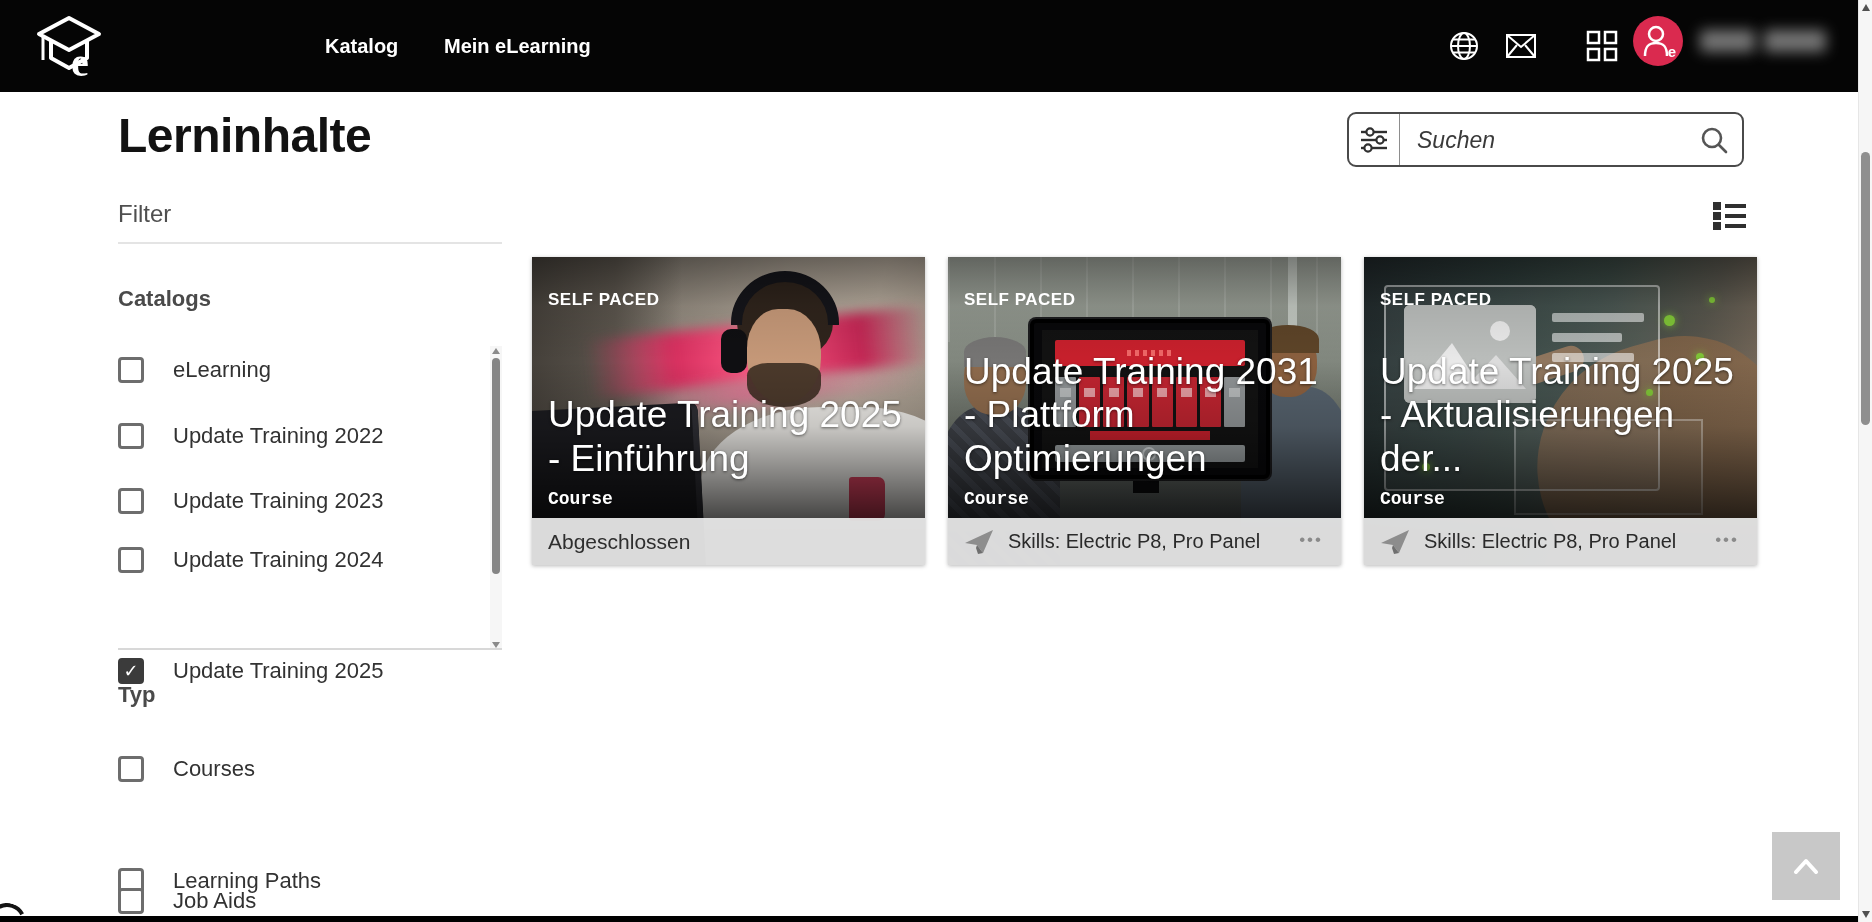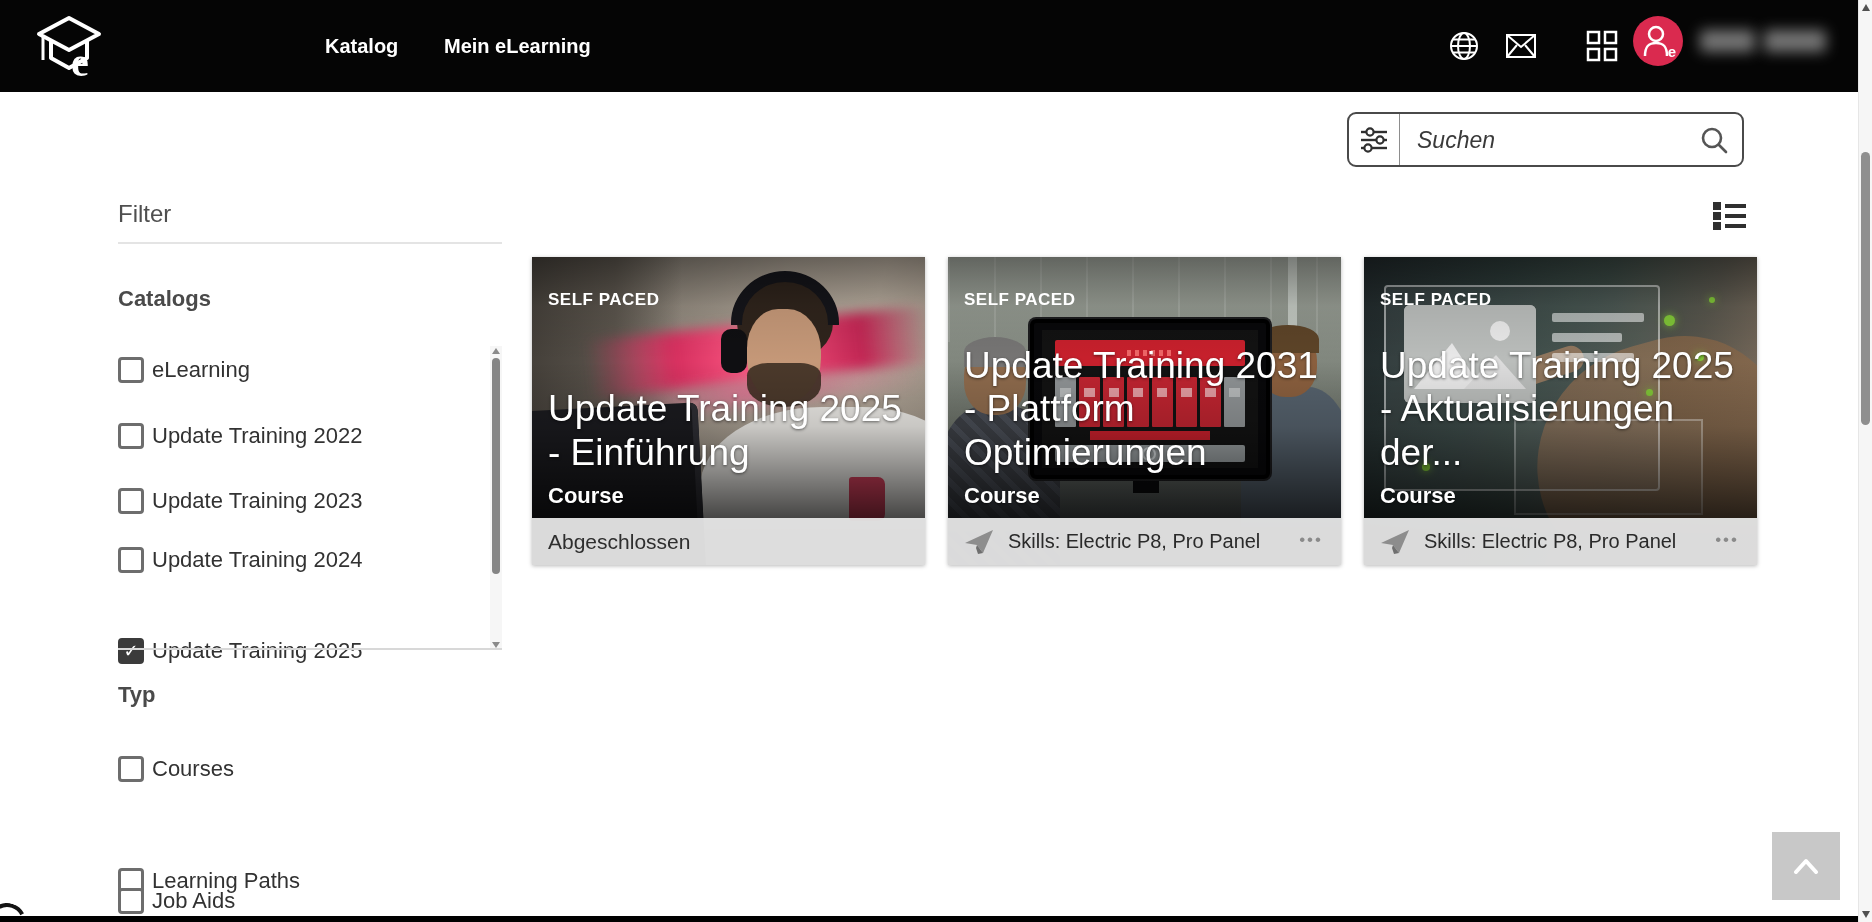--- a/index.html
+++ b/index.html
@@ -42,28 +42,28 @@
   .view-toggle{position:absolute;left:1713px;top:201px;width:33px;height:29px;cursor:pointer;}
 
   
   .filter-title{position:absolute;left:118px;top:200px;font-size:24px;color:#4f4f4f;}
   .divider{position:absolute;left:118px;width:384px;height:0;border-top:2px solid #e4e4e4;}
   .d1{top:242px;}
   .d2{top:648px;border-top-color:#d8d8d8;}
   .sec-title{position:absolute;left:118px;font-size:22px;font-weight:700;color:#4a4a4a;}
   .sec-catalogs{top:286px;}
   .sec-typ{top:682px;}
-  .opt{position:absolute;left:118px;display:flex;align-items:center;gap:8px;cursor:pointer;}
+  .opt{position:absolute;left:118px;display:flex;align-items:center;gap:29px;cursor:pointer;}
   .cb{width:26px;height:26px;box-sizing:border-box;border:3px solid #6d6d6d;border-radius:4px;
       background:#fff;display:flex;align-items:center;justify-content:center;flex:0 0 auto;}
   .opt.checked .cb{background:#3b3b3b;border-color:#3b3b3b;}
   .opt .cb::after{content:"✓";color:#fff;font-size:18px;font-weight:700;line-height:1;display:none;}
   .opt.checked .cb::after{display:block;}
   .opt .lbl{font-size:22px;color:#323232;}
-  .r0{top:357px;} .r1{top:423px;} .r2{top:488px;} .r3{top:547px;text-align:right;} .r4{top:638px;text-align:right;}
+  .r0{top:357px;} .r1{top:423px;} .r2{top:488px;} .r3{top:547px;text-align:right;} .r4{top:658px;text-align:right;}
   .t0{top:756px;} .t1{top:868px;} .t2{top:888px;}
 
   
   .mini-scroll{position:absolute;left:490px;top:346px;width:12px;height:304px;background:#f6f6f6;}
   .mini-thumb{position:absolute;left:2px;top:12px;width:8px;height:216px;background:#858585;
               border-radius:4px;cursor:pointer;}
   .mini-arrow{position:absolute;left:2px;width:0;height:0;border-left:4px solid transparent;
               border-right:4px solid transparent;cursor:pointer;}
   .mini-up{top:2px;border-bottom:6px solid #8a8a8a;}
   .mini-down{bottom:2px;border-top:6px solid #8a8a8a;}
@@ -73,21 +73,21 @@
         box-shadow:0 1px 4px rgba(0,0,0,.28);background:#333;}
   .c1{left:532px;} .c2{left:948px;} .c3{left:1364px;}
   .scene{position:absolute;inset:0;overflow:hidden;}
   .shade{position:absolute;inset:0;background:linear-gradient(180deg,
          rgba(0,0,0,.40) 0%,rgba(0,0,0,.08) 16%,rgba(0,0,0,0) 34%,
          rgba(0,0,0,.15) 55%,rgba(0,0,0,.80) 90%);}
   .badge{position:absolute;left:16px;top:33px;color:#fff;font-size:17px;font-weight:700;
          letter-spacing:.5px;}
   .card-text{position:absolute;left:16px;right:14px;bottom:56px;color:#fff;}
   .card-title{font-size:37px;line-height:1.17;font-weight:400;text-shadow:0 1px 3px rgba(0,0,0,.55);}
-  .card-type{margin-top:9px;font-size:22px;font-weight:700;text-shadow:0 1px 2px rgba(0,0,0,.55);}
+  .card-type{margin-top:9px;font-size:18px;font-weight:700;text-shadow:0 1px 2px rgba(0,0,0,.55);font-family:Liberation Mono, monospace;}
   .card-footer{position:absolute;left:0;right:0;bottom:0;height:47px;background:rgba(235,235,235,.93);
          display:flex;align-items:center;}
   .status-text{margin-left:16px;font-size:21px;color:#2e2e2e;}
   .skills-text{margin-left:14px;font-size:20px;color:#2a2a2a;}
   .plane{margin-left:16px;width:30px;height:26px;flex:0 0 auto;}
   .more-dots{position:absolute;right:18px;top:50%;transform:translateY(-58%);
          font-size:17px;letter-spacing:2px;color:#8a8a8a;cursor:pointer;}
 
   
   .s1{background:linear-gradient(105deg,#6b655c 0%,#8d857a 30%,#a99f92 55%,#b3a89a 75%,#9a8f82 100%);}
@@ -243,20 +243,21 @@
       </svg>
       <span class="e-badge">e</span>
     </div>
 
     <div class="user-blur">
       <span class="b1"></span>
       <span class="b2"></span>
     </div>
   </div>
 
+  <div class="page-title">Lerninhalte</div>
 
   <div class="searchbox">
     <div class="search-filter-btn">
       <svg width="32" height="30" viewBox="0 0 32 30">
         <line x1="3" y1="7" x2="29" y2="7" stroke="#2f2f2f" stroke-width="2.4"></line>
         <line x1="3" y1="15" x2="29" y2="15" stroke="#2f2f2f" stroke-width="2.4"></line>
         <line x1="3" y1="23" x2="29" y2="23" stroke="#2f2f2f" stroke-width="2.4"></line>
         <circle cx="12" cy="7" r="3.6" fill="#fff" stroke="#2f2f2f" stroke-width="2.2"></circle>
         <circle cx="22" cy="15" r="3.6" fill="#fff" stroke="#2f2f2f" stroke-width="2.2"></circle>
         <circle cx="10" cy="23" r="3.6" fill="#fff" stroke="#2f2f2f" stroke-width="2.2"></circle>

